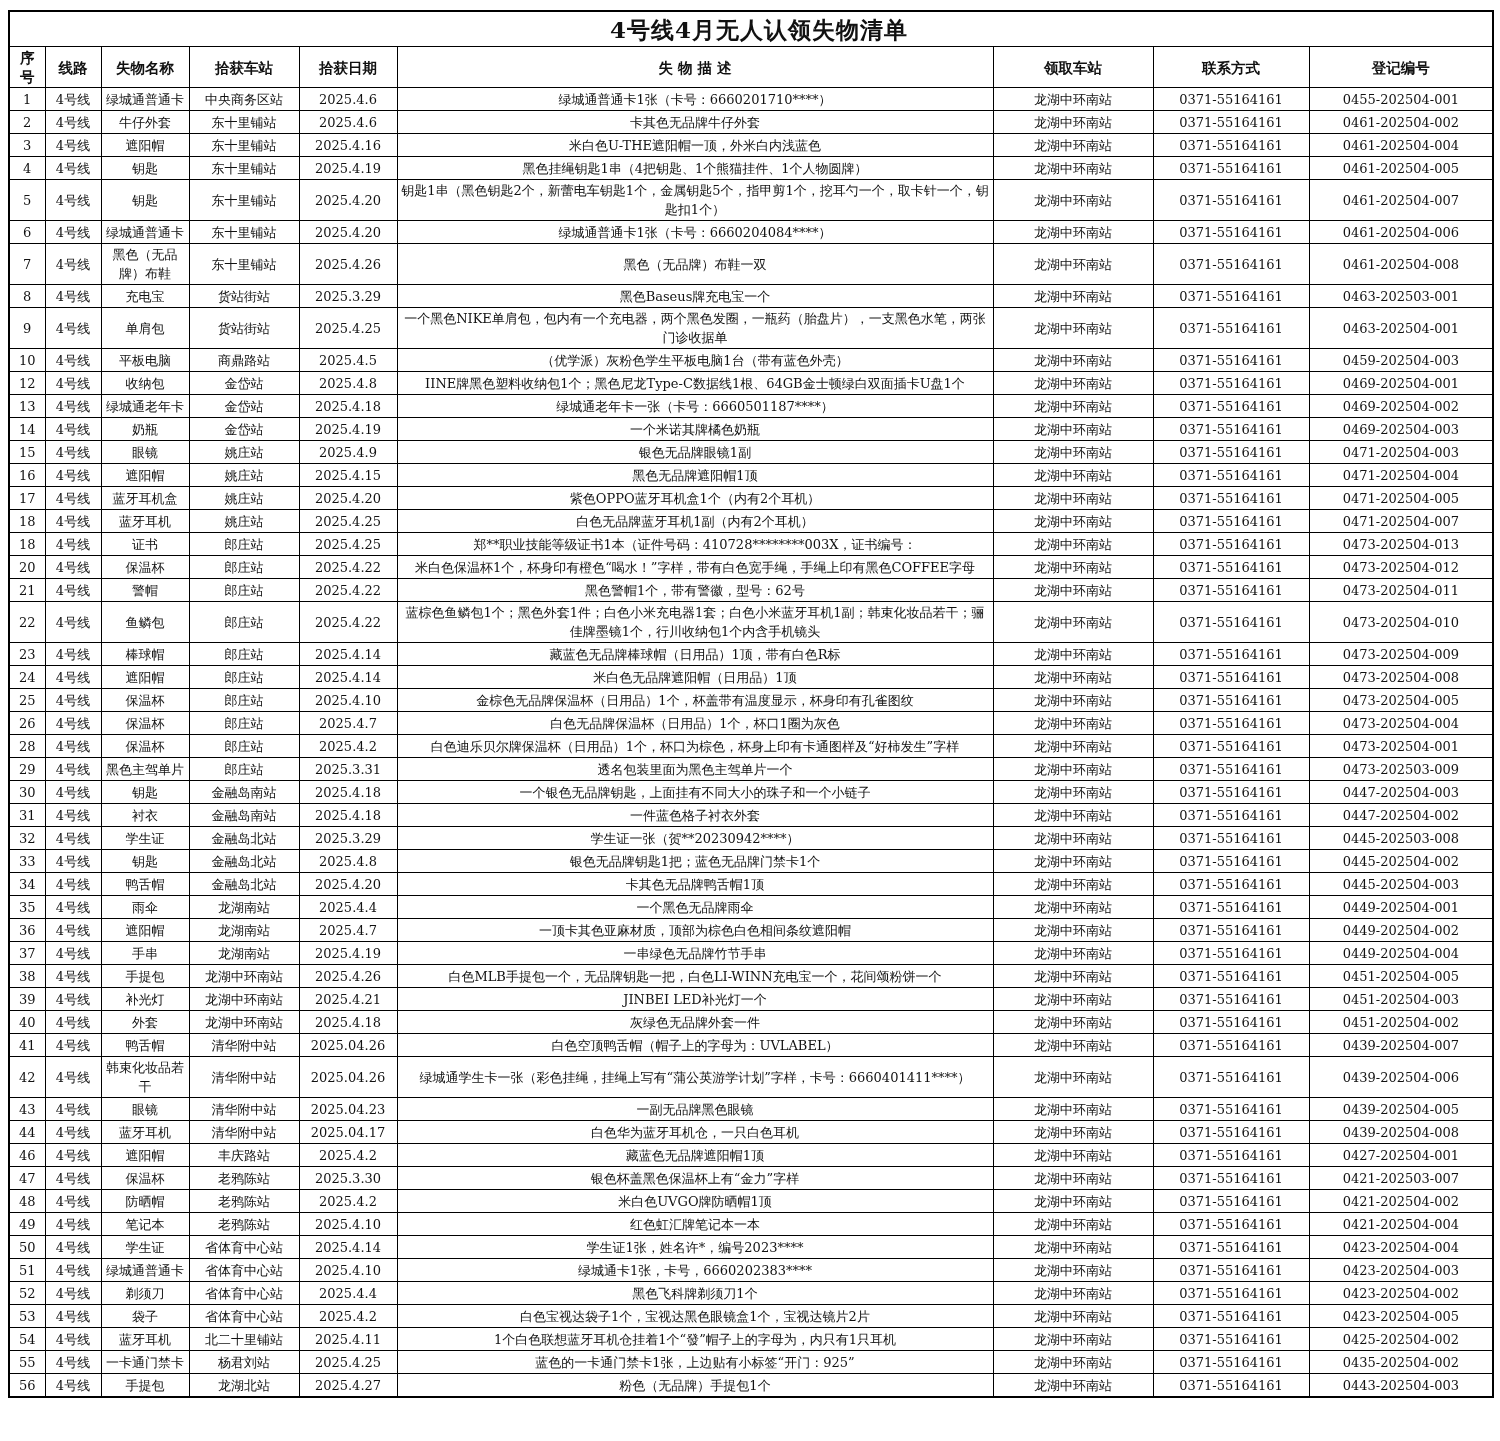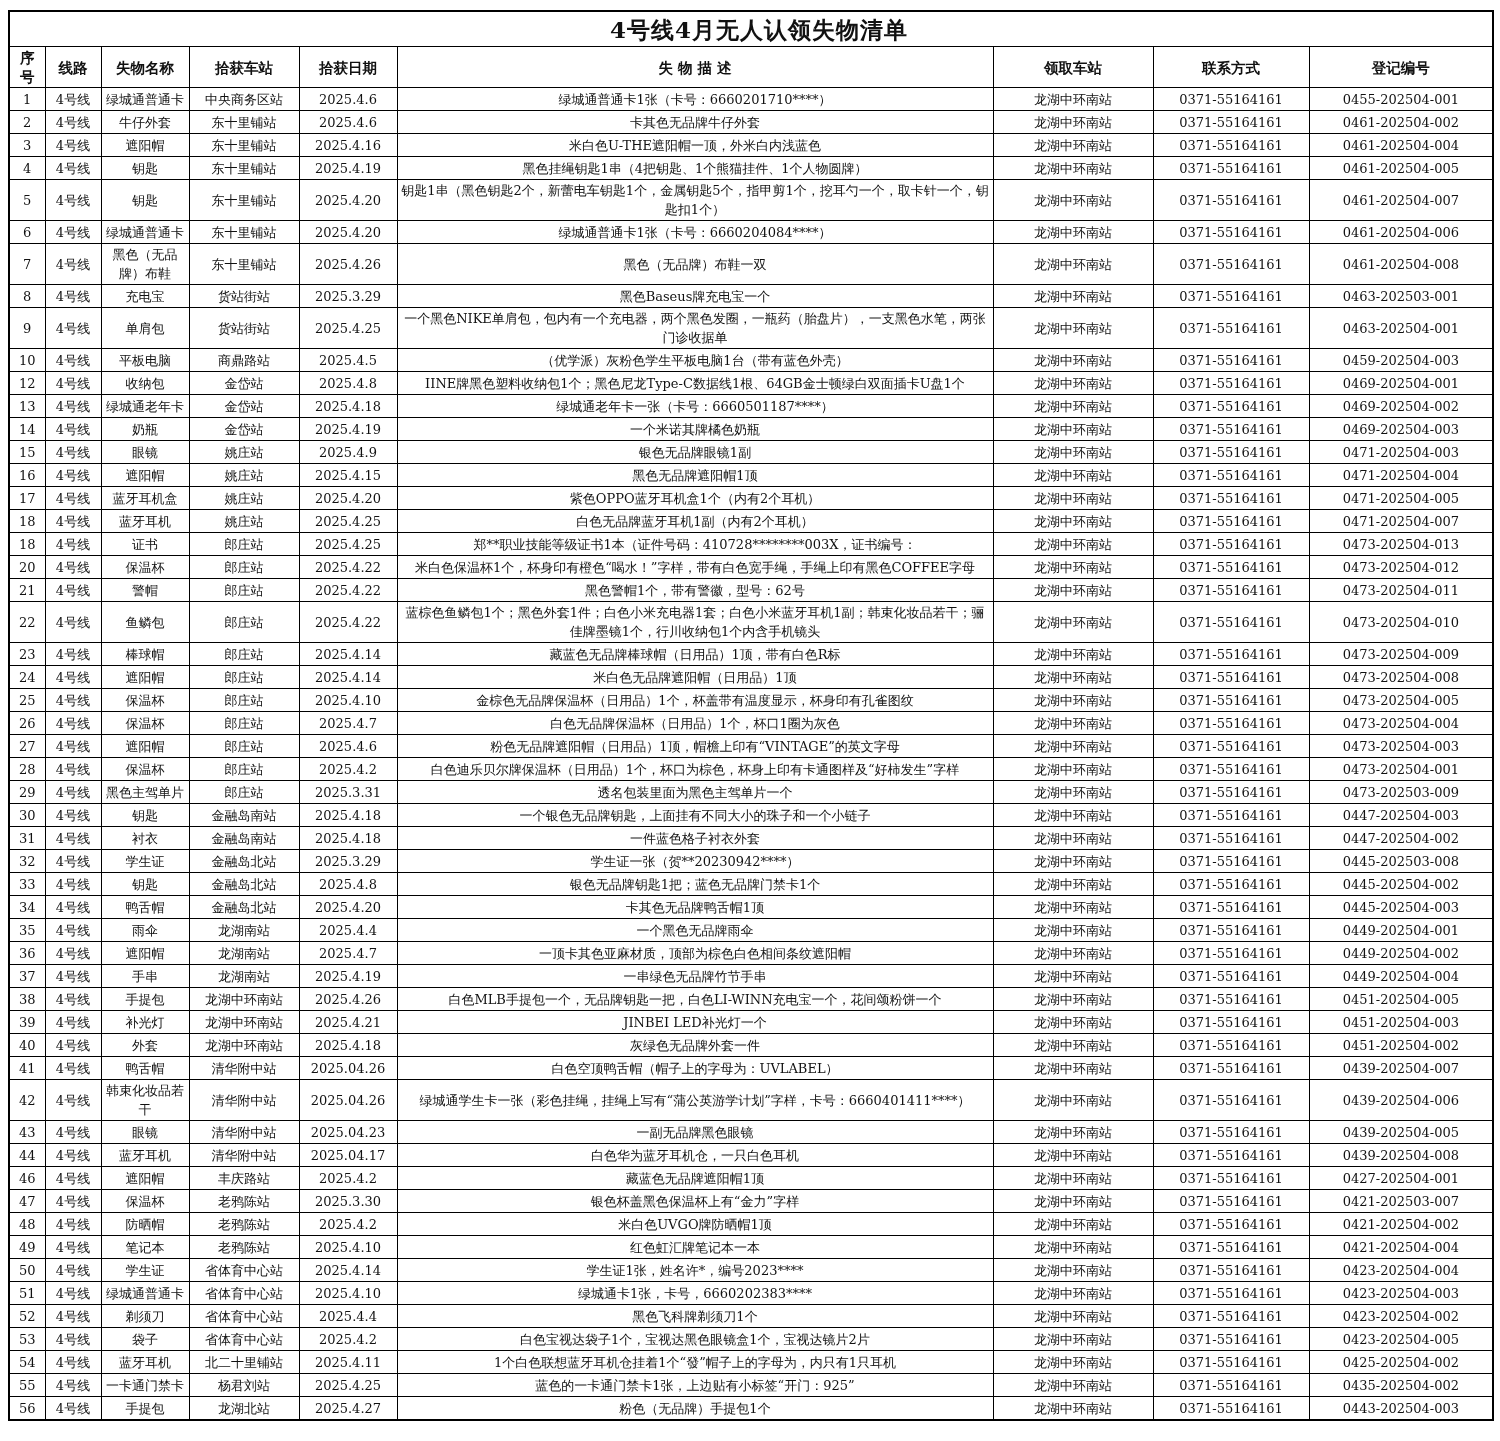--- a/index.html
+++ b/index.html
@@ -343,31 +343,20 @@
           <td>4号线</td>
           <td>保温杯</td>
           <td>郎庄站</td>
           <td class="date">2025.4.7</td>
           <td class="desc">白色无品牌保温杯（日用品）1个，杯口1圈为灰色</td>
           <td class="station">龙湖中环南站</td>
           <td class="phone">0371-55164161</td>
           <td class="reg">0473-202504-004</td>
         </tr>
         <tr>
-          <td class="num">27</td>
-          <td>4号线</td>
-          <td>遮阳帽</td>
-          <td>郎庄站</td>
-          <td class="date">2025.4.6</td>
-          <td class="desc">粉色无品牌遮阳帽（日用品）1顶，帽檐上印有“VINTAGE”的英文字母</td>
-          <td class="station">龙湖中环南站</td>
-          <td class="phone">0371-55164161</td>
-          <td class="reg">0473-202504-003</td>
-        </tr>
-        <tr>
           <td class="num">28</td>
           <td>4号线</td>
           <td>保温杯</td>
           <td>郎庄站</td>
           <td class="date">2025.4.2</td>
           <td class="desc">白色迪乐贝尔牌保温杯（日用品）1个，杯口为棕色，杯身上印有卡通图样及“好柿发生”字样</td>
           <td class="station">龙湖中环南站</td>
           <td class="phone">0371-55164161</td>
           <td class="reg">0473-202504-001</td>
         </tr>

